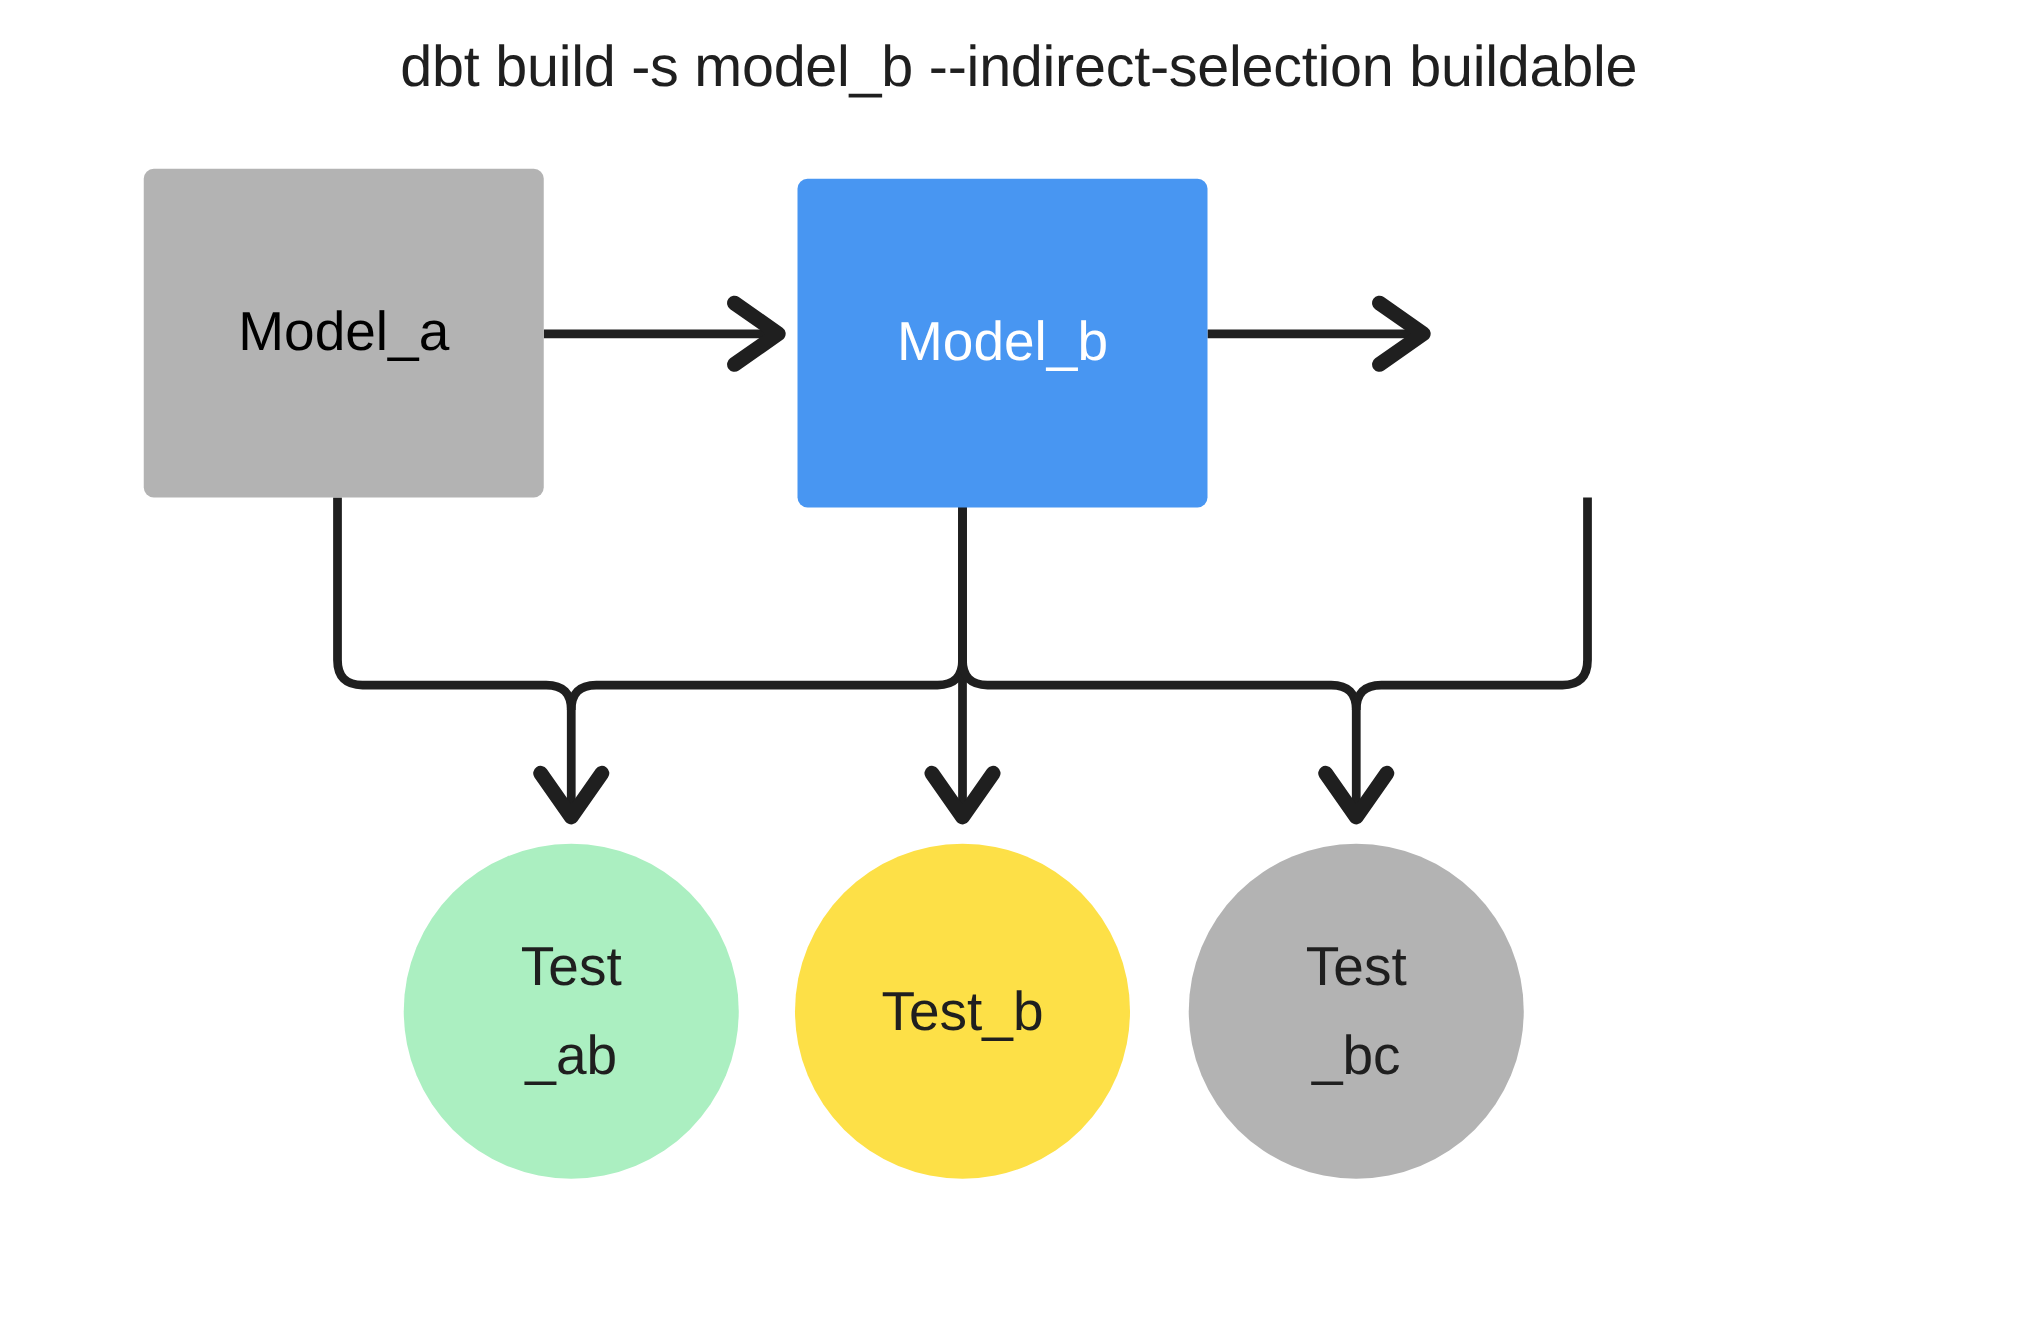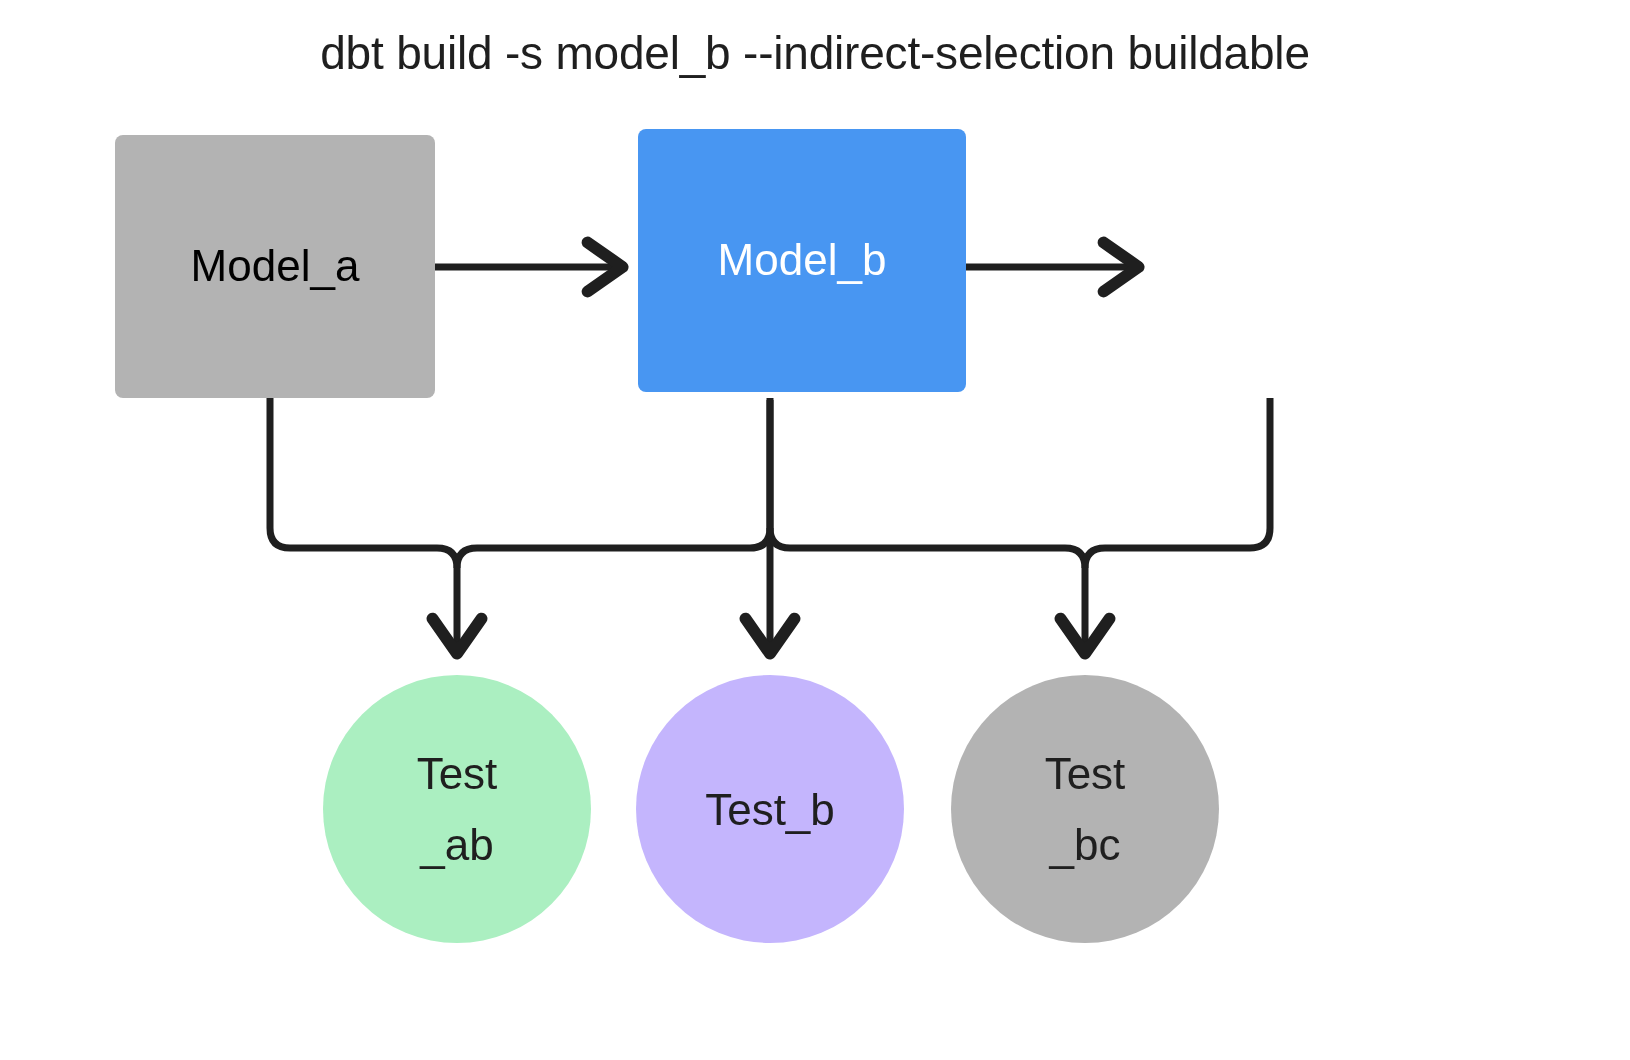--- a/index.html
+++ b/index.html
@@ -96,31 +96,31 @@
       <path d="M770,528 Q770,548 790,548 L1065,548 Q1085,548 1085,568 L1085,648" marker-end="url(#arrowhead)"></path>
 
       <path d="M1270,398 L1270,528 Q1270,548 1250,548 L1105,548 Q1085,548 1085,568"></path>
     </g>
   </svg>
 
   <div class="node-box" style="left:115px; top:135px; width:320px; height:263px; background:#b3b3b3; color:#000000;">
     <span>Model_a</span>
   </div>
 
-  <div class="node-box" style="left:638px; top:129px; width:328px; height:263px; background:#4896f2; color:#ffffff;">
+  <div class="node-box" style="left:638px; top:143px; width:328px; height:263px; background:#4896f2; color:#ffffff;">
     <span>Model_b</span>
   </div>
 
 
   <div class="node-circle" style="left:323px; top:675px; width:268px; height:268px; background:#abefc1; color:#1f1f1f;">
     <span class="line1">Test</span>
     <span class="line2">_ab</span>
   </div>
 
-  <div class="node-circle" style="left:636px; top:675px; width:268px; height:268px; background:#c4b5fd; color:#1f1f1f;">
+  <div class="node-circle" style="left:636px; top:675px; width:268px; height:268px; background:#fde047; color:#1f1f1f;">
     <span class="line1">Test_b</span>
   </div>
 
   <div class="node-circle" style="left:951px; top:675px; width:268px; height:268px; background:#b3b3b3; color:#1f1f1f;">
     <span class="line1">Test</span>
     <span class="line2">_bc</span>
   </div>
 
 </div>
 

